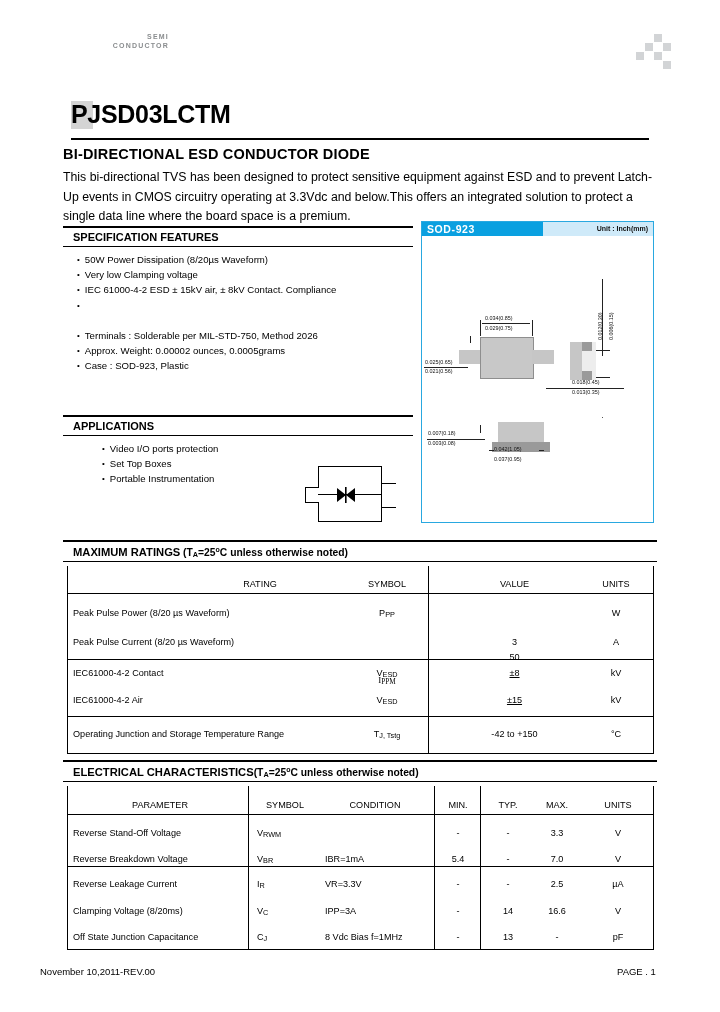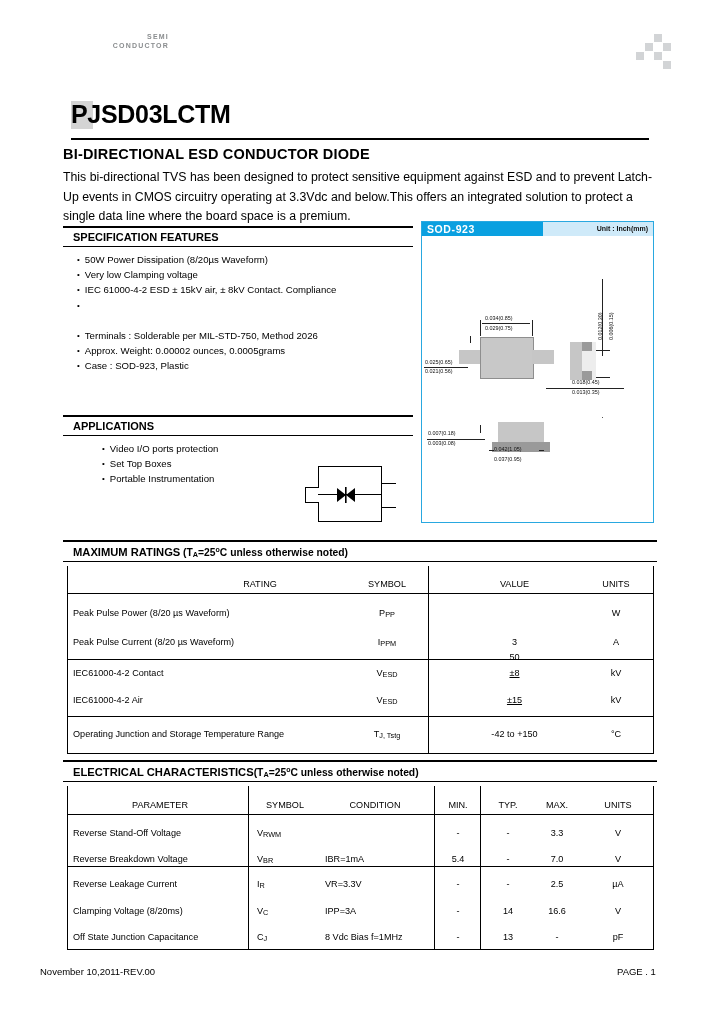--- a/index.html
+++ b/index.html
@@ -208,21 +208,21 @@
   <div class="cell c" style="left:588px;top:579px;width:56px;">UNITS</div>
 
   <div>
     <div class="cell" style="left:73px;top:608px;">Peak Pulse Power (8/20 µs Waveform)</div>
     <div class="cell c" style="left:357px;top:608px;width:60px;"><span>P</span><span class="sub">PP</span></div>
     <div class="cell c" style="left:462px;top:608px;width:105px;margin-top:44px;">50</div>
     <div class="cell c" style="left:588px;top:608px;width:56px;">W</div>
   </div>
   <div>
     <div class="cell" style="left:73px;top:637px;">Peak Pulse Current (8/20 µs Waveform)</div>
-    <div class="cell c" style="left:357px;top:637px;width:60px;"><span>I</span><span class="sub">PPM</span></div>
+    <div class="cell c" style="left:357px;top:675px;width:60px;font-family:Liberation Serif, serif;"><span>I</span><span class="sub">PPM</span></div>
     <div class="cell c" style="left:462px;top:637px;width:105px;">3</div>
     <div class="cell c" style="left:588px;top:637px;width:56px;">A</div>
   </div>
   <div>
     <div class="cell" style="left:73px;top:668px;">IEC61000-4-2  Contact</div>
     <div class="cell c" style="left:357px;top:668px;width:60px;"><span>V</span><span class="sub">ESD</span></div>
     <div class="cell c under" style="left:462px;top:668px;width:105px;">±8</div>
     <div class="cell c" style="left:588px;top:668px;width:56px;">kV</div>
   </div>
   <div>

